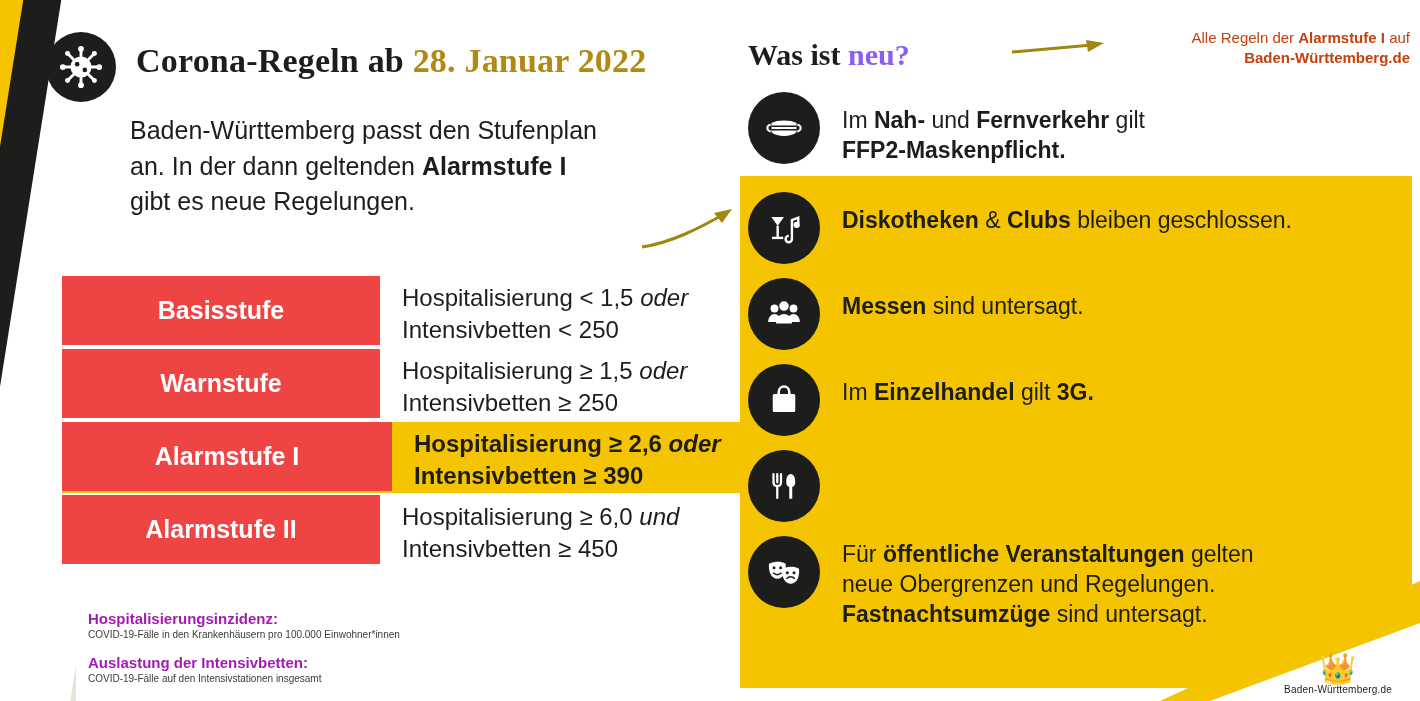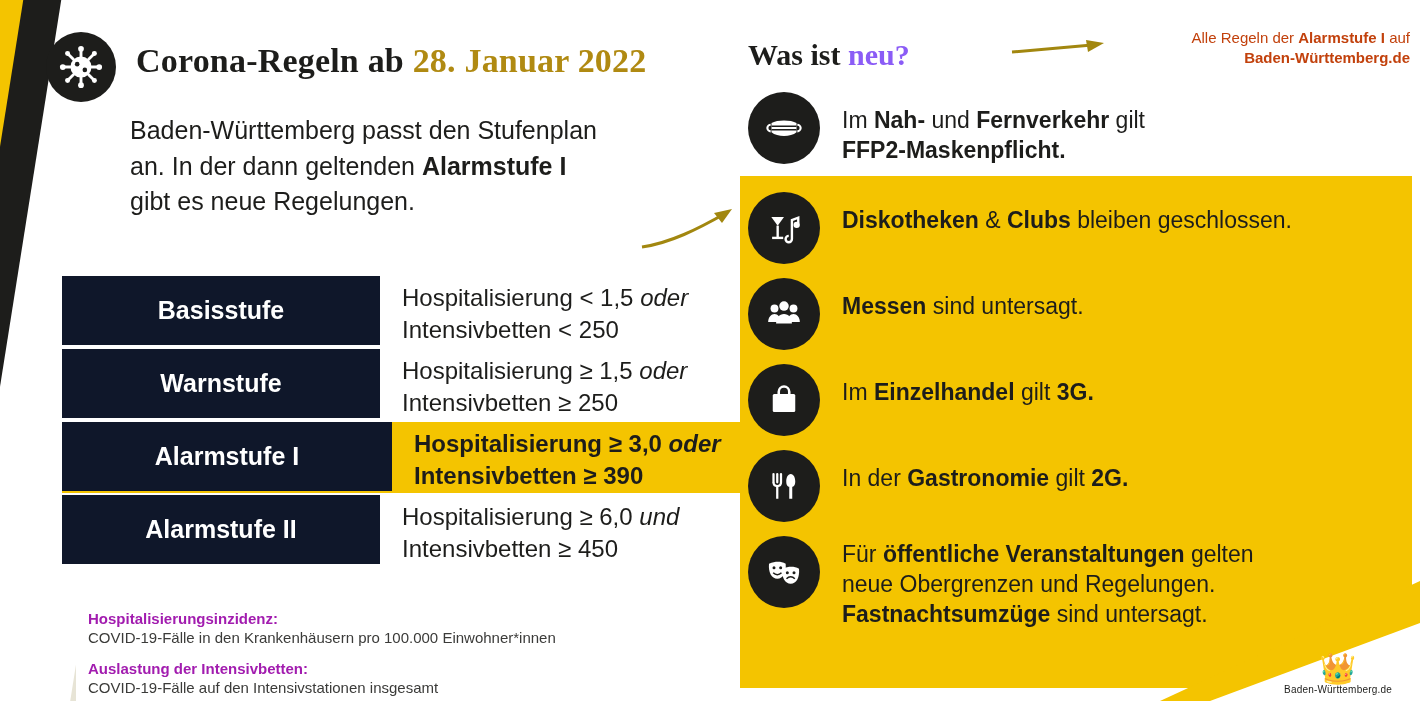--- a/index.html
+++ b/index.html
@@ -84,39 +84,39 @@
   }
   .intro b { font-weight:bold; }
 
   .arrow-curve { position:absolute; left:600px; top:185px; width:100px; height:50px; }
 
   
   .stufen { position:absolute; left:22px; top:258px; width:700px; }
   .stufe-row { position:relative; height:71px; margin-bottom:2px; }
   .stufe-label {
     position:absolute; left:0; top:0; width:318px; height:69px;
-    background:#0f172a; color:#ffffff;
+    background:#ef4444; color:#ffffff;
     display:flex; align-items:center; justify-content:center;
     font-size:25px; font-weight:bold;
   }
   .stufe-row.highlight .stufe-label { width:330px; }
   .stufe-crit {
     position:absolute; left:340px; top:6px;
     font-size:24px; line-height:1.32; color:#1d1d1b;
   }
   .stufe-row.highlight {
     background:#f4c400;
   }
   .stufe-row.highlight .stufe-crit { font-weight:bold; left:352px; }
   .stufe-crit i { font-style:italic; }
 
   .footnotes { position:absolute; left:48px; top:592px; width:660px; }
   .fn-block { margin-bottom:14px; }
   .fn-title { font-size:15px; font-weight:bold; color:#a21caf; }
-  .fn-text { font-size:15px; color:#3b3b39; margin-top:2px; }
+  .fn-text { font-size:10px; color:#3b3b39; margin-top:2px; }
 
   
   .right-col { position:absolute; left:740px; top:0; width:680px; height:701px; }
 
   .was-ist-neu {
     position:absolute; left:8px; top:38px;
     font-family:"Liberation Serif", serif;
     font-weight:bold; font-size:30px; color:#1d1d1b;
   }
   .was-ist-neu .accent { color:#8b5cf6; }
@@ -228,21 +228,21 @@
       <div class="stufe-label">Warnstufe</div>
       <div class="stufe-crit">
         <div><span>Hospitalisierung ≥ 1,5 </span><i>oder</i></div>
         <div>Intensivbetten ≥ 250</div>
       </div>
     </div>
 
     <div class="stufe-row highlight">
       <div class="stufe-label">Alarmstufe I</div>
       <div class="stufe-crit">
-        <div><span>Hospitalisierung ≥ 3,0 </span><i>oder</i></div>
+        <div><span>Hospitalisierung ≥ 2,6 </span><i>oder</i></div>
         <div>Intensivbetten ≥ 390</div>
       </div>
     </div>
 
     <div class="stufe-row">
       <div class="stufe-label">Alarmstufe II</div>
       <div class="stufe-crit">
         <div><span>Hospitalisierung ≥ 6,0 </span><i>und</i></div>
         <div>Intensivbetten ≥ 450</div>
       </div>
@@ -343,23 +343,20 @@
     </div>
 
     <div class="rule">
       <div class="icon">
         <svg width="36" height="36" viewBox="0 0 48 48" aria-hidden="true">
           <path d="M15 8 v11 M20 8 v11 M10 8 v11" stroke="#fff" stroke-width="3" stroke-linecap="round"></path>
           <path d="M10 19 c0 4 2 5 5 5 s5-1 5-5" stroke="#fff" stroke-width="3" fill="none"></path>
           <rect x="13.5" y="23" width="3" height="18" fill="#fff"></rect>
           <path d="M33 8 c4 0 6 5 6 10 s-2 7-4 7 v16 h-4 V25 c-2 0-4-2-4-7 s2-10 6-10z" fill="#fff"></path>
         </svg>
-      </div>
-      <div class="text">
-        <span>In der </span><b>Gastronomie</b><span> gilt </span><b>2G.</b>
       </div>
     </div>
 
     <div class="rule tall">
       <div class="icon">
         <svg width="40" height="40" viewBox="0 0 48 48" aria-hidden="true">
           <path d="M6 14 c8-3 14-3 20 0 c1 10-3 18-10 18 S5 24 6 14z" fill="#fff"></path>
           <circle cx="12" cy="19" r="1.8" fill="#1d1d1b"></circle>
           <circle cx="20" cy="19" r="1.8" fill="#1d1d1b"></circle>
           <path d="M11 25 c3 3 7 3 10 0" stroke="#1d1d1b" stroke-width="1.8" fill="none"></path>

